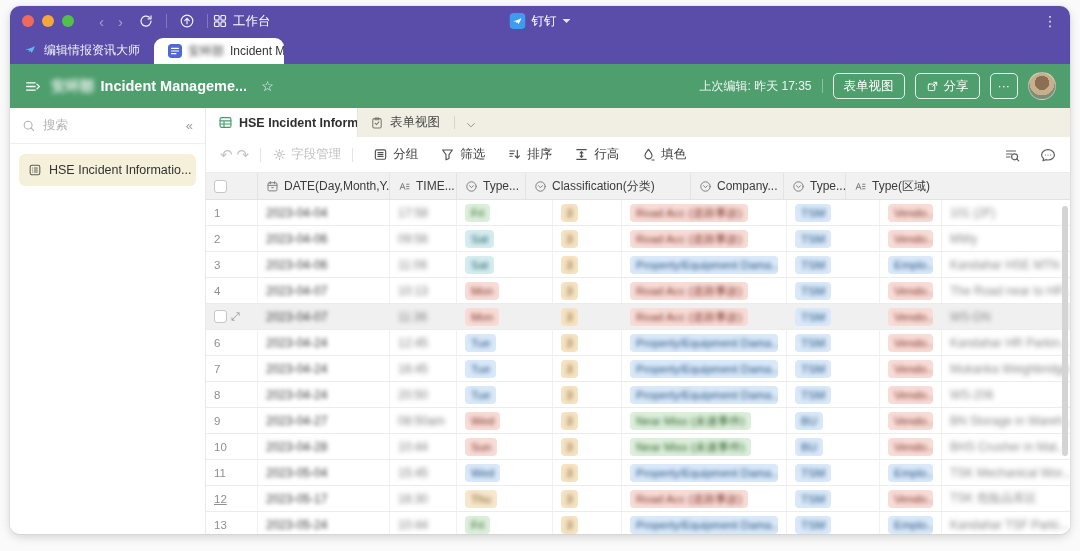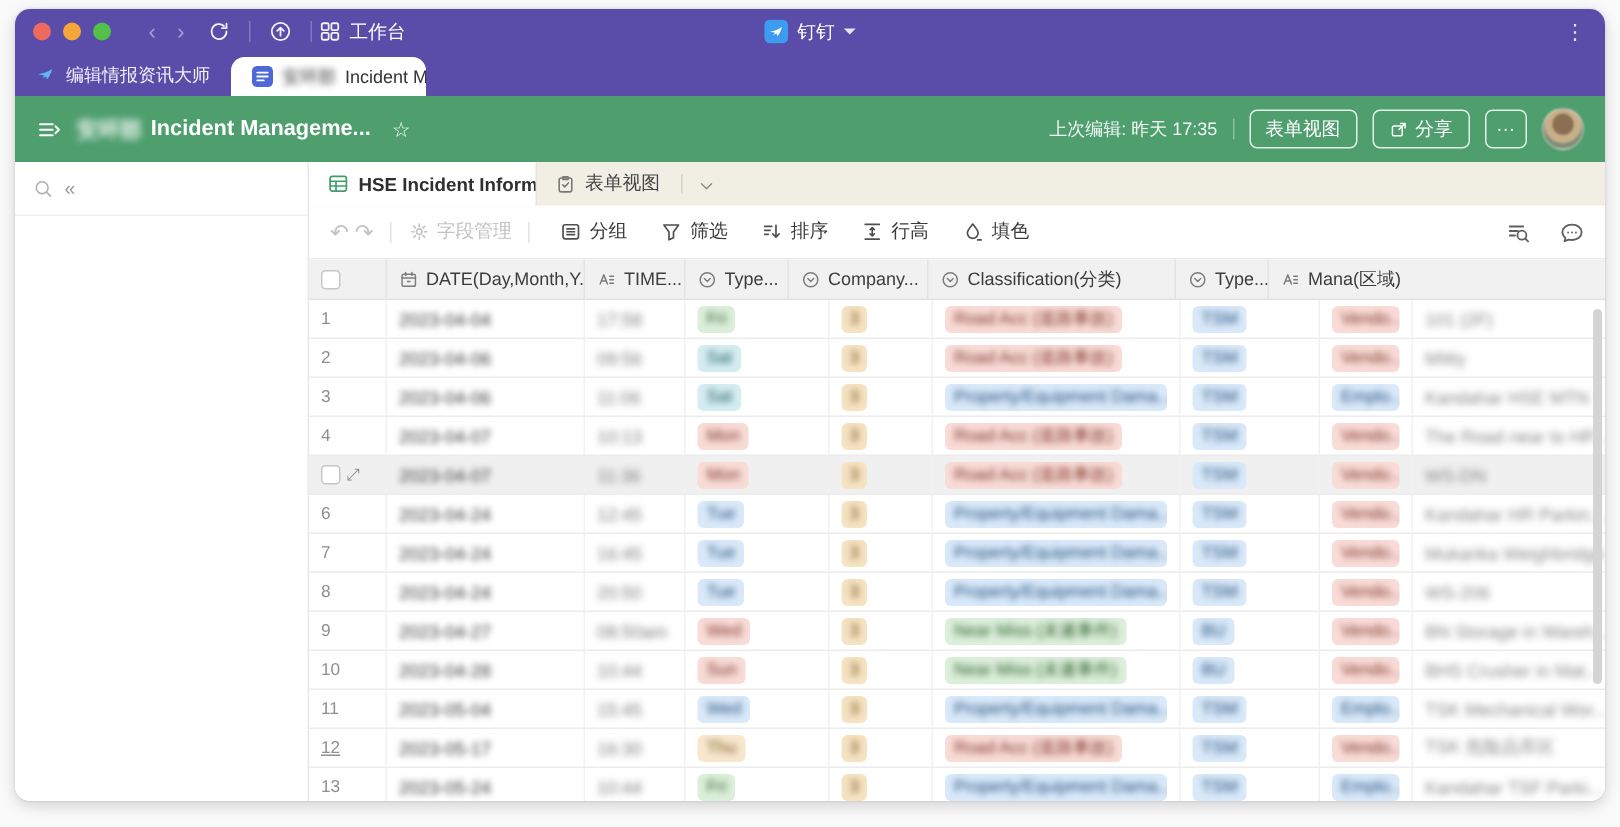--- a/index.html
+++ b/index.html
@@ -188,21 +188,29 @@
   </div>
 
   <div class="content">
 
     <div class="sidebar">
       <div class="search-row">
         <span class="mag"><svg viewBox="0 0 16 16" width="100%" height="100%" fill="none" stroke="currentColor" stroke-width="1.2" stroke-linecap="round" stroke-linejoin="round">
               <circle cx="7" cy="7" r="4.5"></circle>
               <path d="M10.4 10.4l3 3"></path>
             </svg></span>
+        <span class="search-ph">搜索</span>
         <span class="collapse">«</span>
+      </div>
+      <div class="side-item">
+        <span class="ic"><svg viewBox="0 0 16 16" width="100%" height="100%" fill="none" stroke="currentColor" stroke-width="1.2" stroke-linecap="round" stroke-linejoin="round">
+              <rect x="2.5" y="2.5" width="11" height="11" rx="2"></rect>
+              <path d="M5.3 5.8h.01M5.3 8h.01M5.3 10.2h.01M7.3 5.8h3.4M7.3 8h3.4M7.3 10.2h3.4"></path>
+            </svg></span>
+        <span>HSE Incident Informatio...</span>
       </div>
     </div>
 
     <div class="main">
       <div class="viewtabs">
         <div class="vtab-active">
           <span class="ic"><svg viewBox="0 0 16 16" width="100%" height="100%" fill="none" stroke="currentColor" stroke-width="1.2" stroke-linecap="round" stroke-linejoin="round">
                 <rect x="2.2" y="2.8" width="11.6" height="10.4" rx="1.6"></rect>
                 <path d="M2.2 6.2h11.6M6.4 6.2v7M2.2 9.6h11.6"></path>
               </svg></span>
@@ -295,46 +303,46 @@
               </svg></span>
             <span>TIME...</span>
           </div>
           <div class="th" style="width: 69px;">
             <span class="ic"><svg viewBox="0 0 16 16" width="100%" height="100%" fill="none" stroke="currentColor" stroke-width="1.2" stroke-linecap="round" stroke-linejoin="round">
                 <circle cx="8" cy="8" r="5.8"></circle>
                 <path d="M5.6 7l2.4 2.4L10.4 7"></path>
               </svg></span>
             <span>Type...</span>
           </div>
+          <div class="th" style="width: 165px;">
+            <span class="ic"><svg viewBox="0 0 16 16" width="100%" height="100%" fill="none" stroke="currentColor" stroke-width="1.2" stroke-linecap="round" stroke-linejoin="round">
+                <circle cx="8" cy="8" r="5.8"></circle>
+                <path d="M5.6 7l2.4 2.4L10.4 7"></path>
+              </svg></span>
+            <span>Classification(分类)</span>
+          </div>
           <div class="th" style="width: 93px;">
             <span class="ic"><svg viewBox="0 0 16 16" width="100%" height="100%" fill="none" stroke="currentColor" stroke-width="1.2" stroke-linecap="round" stroke-linejoin="round">
                 <circle cx="8" cy="8" r="5.8"></circle>
                 <path d="M5.6 7l2.4 2.4L10.4 7"></path>
               </svg></span>
             <span>Company...</span>
           </div>
-          <div class="th" style="width: 165px;">
-            <span class="ic"><svg viewBox="0 0 16 16" width="100%" height="100%" fill="none" stroke="currentColor" stroke-width="1.2" stroke-linecap="round" stroke-linejoin="round">
-                <circle cx="8" cy="8" r="5.8"></circle>
-                <path d="M5.6 7l2.4 2.4L10.4 7"></path>
-              </svg></span>
-            <span>Classification(分类)</span>
-          </div>
           <div class="th" style="width: 62px;">
             <span class="ic"><svg viewBox="0 0 16 16" width="100%" height="100%" fill="none" stroke="currentColor" stroke-width="1.2" stroke-linecap="round" stroke-linejoin="round">
                 <circle cx="8" cy="8" r="5.8"></circle>
                 <path d="M5.6 7l2.4 2.4L10.4 7"></path>
               </svg></span>
             <span>Type...</span>
           </div>
           <div class="th" style="width: 128px; flex: 1 1 0%; border-right: none;">
             <span class="ic"><svg viewBox="0 0 16 16" width="100%" height="100%" fill="none" stroke="currentColor" stroke-width="1.2" stroke-linecap="round" stroke-linejoin="round">
                 <path d="M2.6 11.5L5.6 4l3 7.5M3.6 9h4M10.5 5.2h3M10.5 8h3M10.5 10.8h3"></path>
               </svg></span>
-            <span>Mana(区域)</span>
+            <span>Type(区域)</span>
           </div>
         </div>
       <div class="tbody" id="tbody">
 
       <div class="tr">
             <div class="td td-num" style="width: 52px;">1</div>
             <div class="td" style="width: 132px;">
               <span class="cell-date rd">2023-04-04</span>
             </div>
             <div class="td" style="width: 67px;">

